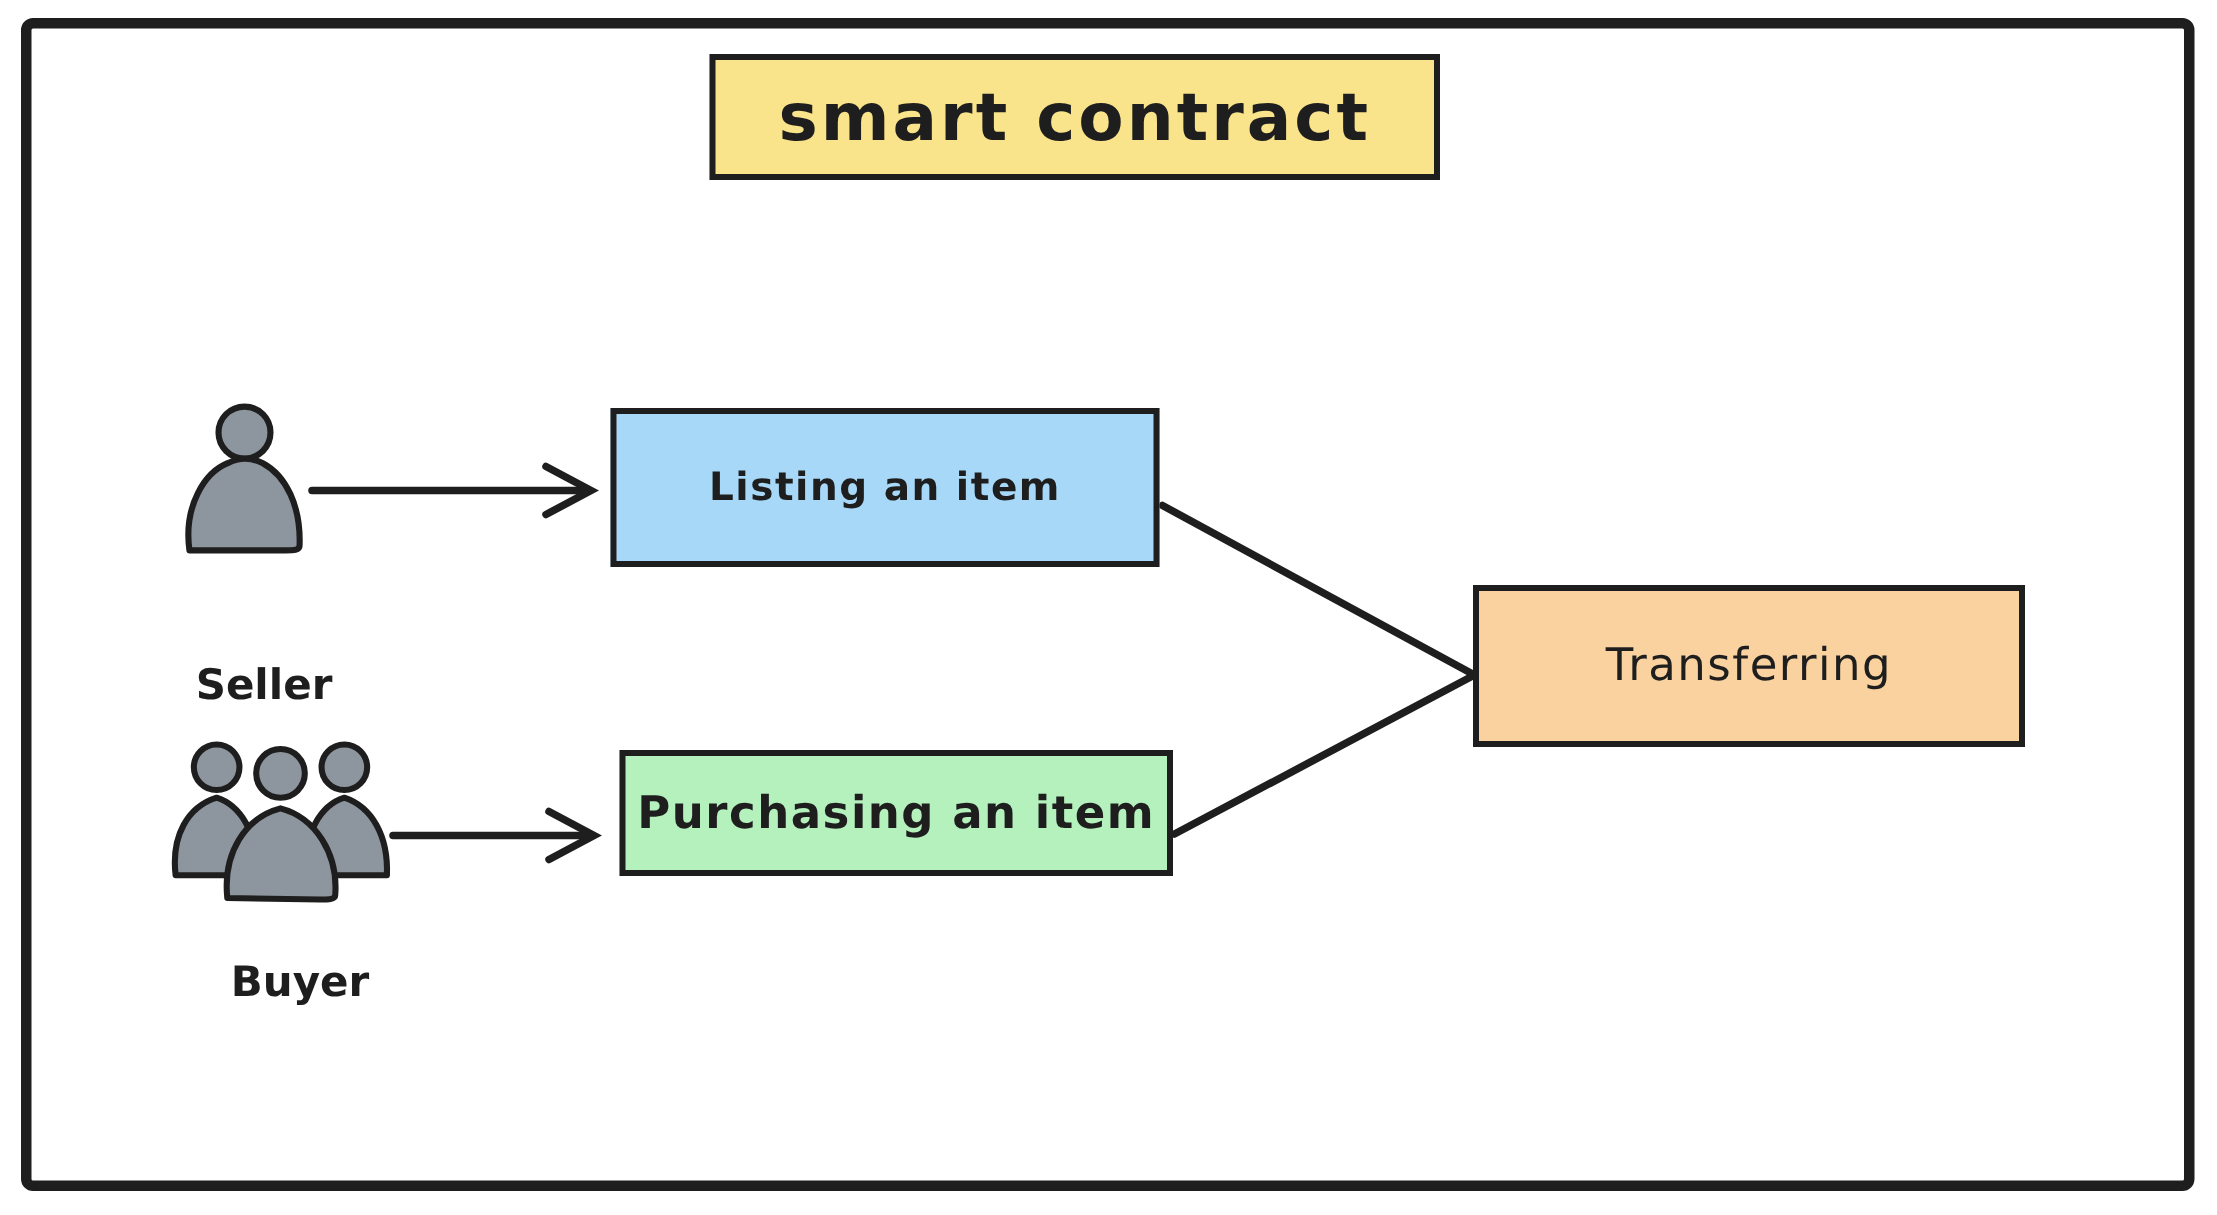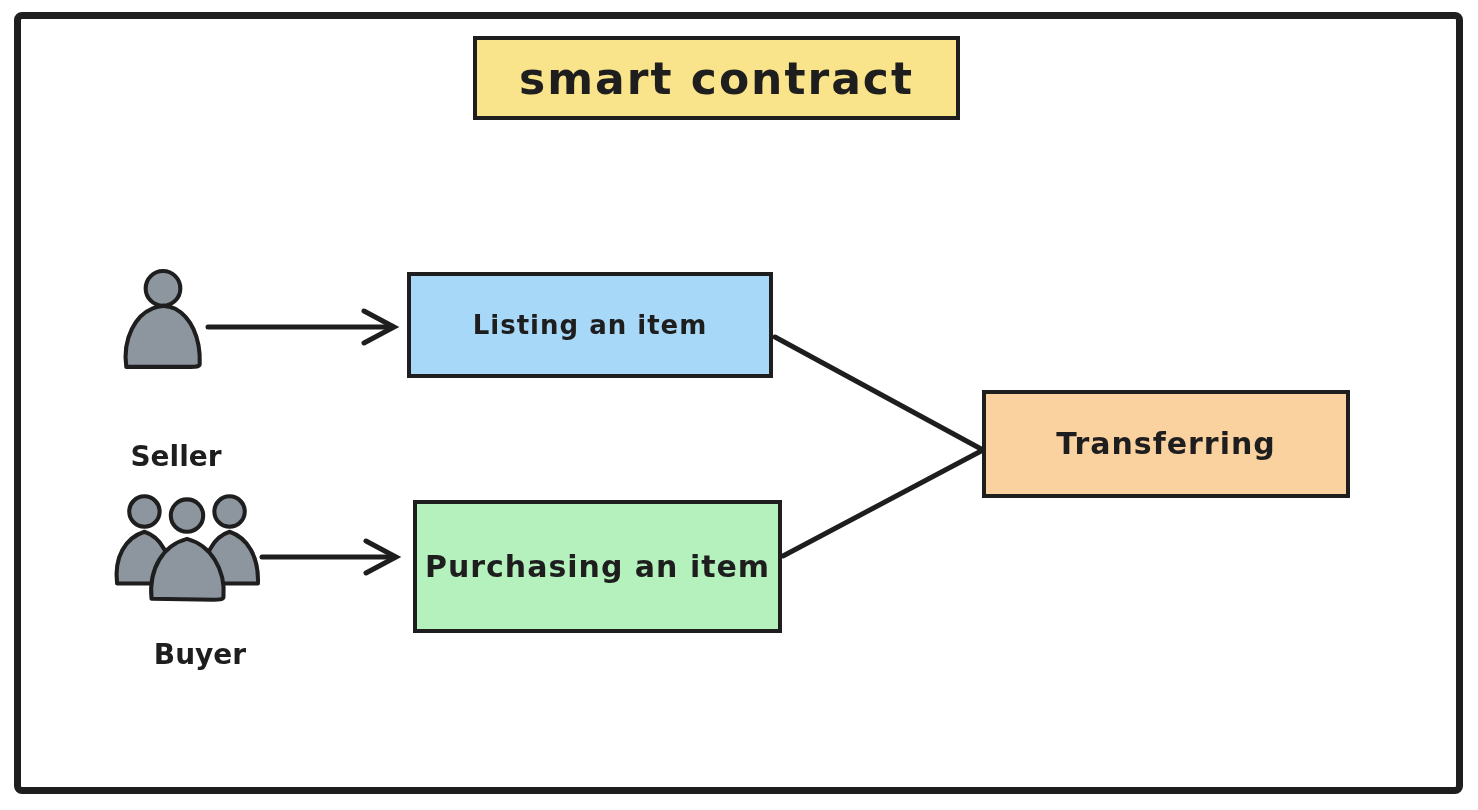--- a/index.html
+++ b/index.html
@@ -29,28 +29,28 @@
     left: 473px; top: 36px; width: 487px; height: 84px;
     background: var(--title-bg, #f9e48b);
     font-size: 44px; font-weight: bold; letter-spacing: 2px;
   }
   .listing-box {
     left: 407px; top: 272px; width: 366px; height: 106px;
     background: var(--listing-bg, #a8d8f8);
     font-size: 26px; font-weight: bold; letter-spacing: 1px;
   }
   .purchasing-box {
-    left: 413px; top: 500px; width: 369px; height: 133px;
+    left: 413px; top: 500px; width: 369px; height: 84px;
     background: var(--purchasing-bg, #b4f1bc);
     font-size: 30px; font-weight: bold; letter-spacing: 1px;
   }
   .transfer-box {
     left: 982px; top: 390px; width: 368px; height: 108px;
     background: var(--transfer-bg, #f9d2a0);
-    font-size: 30px; font-weight: bold; letter-spacing: 1px;
+    font-size: 30px; font-weight: normal; letter-spacing: 1px;
     flex-direction: column; line-height: 1.35;
   }
   .actor-label {
     position: absolute;
     font-size: 28px; font-weight: bold;
     text-align: center;
   }
   .seller-label { left: 128px; top: 400px; width: 96px; margin-top: 40px; }
   .buyer-label  { left: 148px; top: 638px; width: 104px; }
   .actor-icon { position: absolute; }

